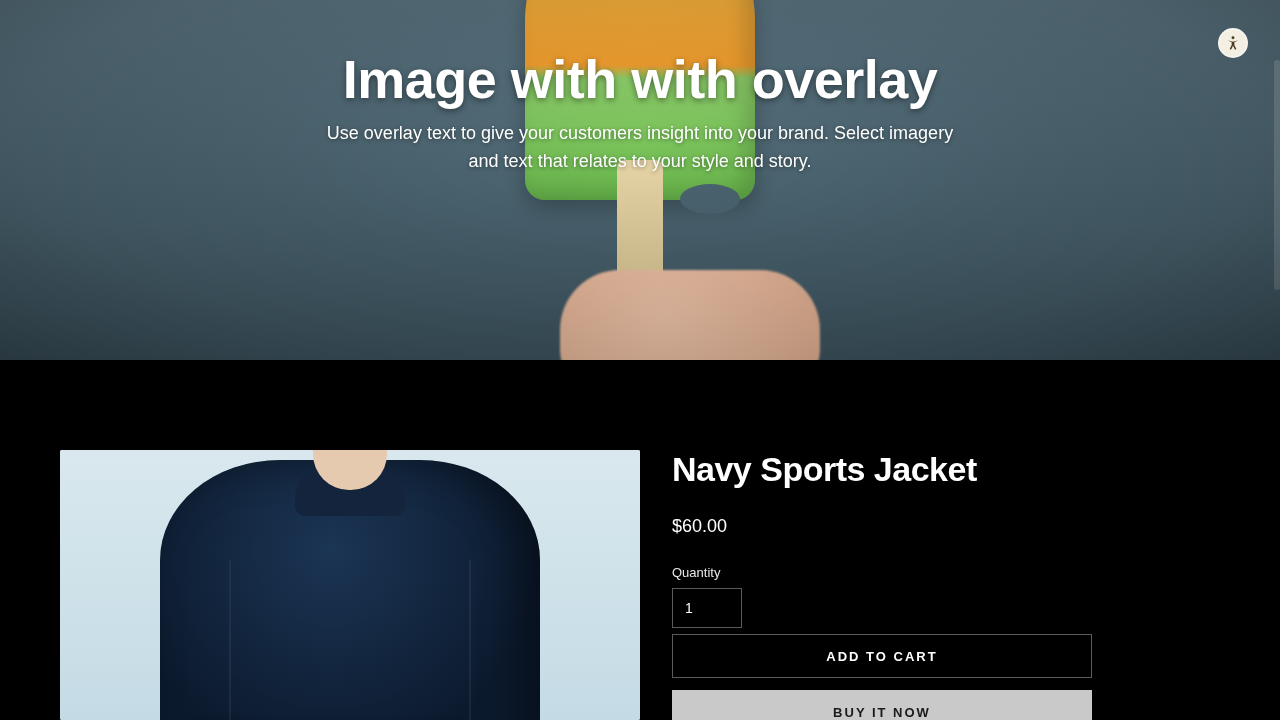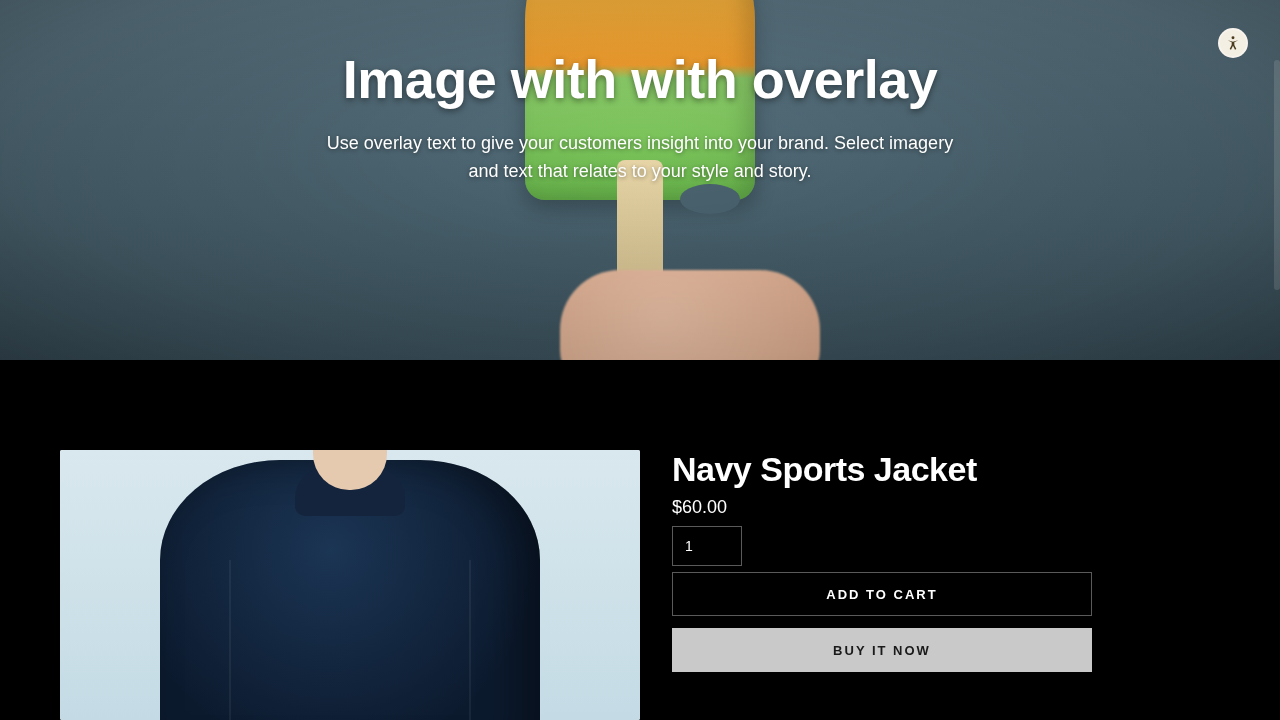--- a/index.html
+++ b/index.html
@@ -28,21 +28,21 @@
     position:absolute; inset:0; z-index:5;
     display:flex; flex-direction:column; align-items:center;
     padding-top:48px;
     text-align:center;
   }
   .hero-title{
     color:#fff; font-weight:700; font-size:54px; letter-spacing:-0.5px;
     text-shadow:0 2px 6px rgba(0,0,0,.45);
   }
   .hero-sub{
-    margin-top:20px; color:#fff; font-size:18px; line-height:1.55; max-width:640px;
+    margin-top:10px; color:#fff; font-size:18px; line-height:1.55; max-width:640px;
     text-shadow:0 1px 4px rgba(0,0,0,.45);
   }
   .accessibility-badge{
     position:absolute; top:28px; right:32px; z-index:6;
     width:30px; height:30px; border-radius:50%; background:#f4efe3;
     border:2px solid rgba(255,255,255,.35);
     display:flex; align-items:center; justify-content:center;
     cursor:pointer;
   }
   .accessibility-badge svg{width:16px;height:16px;display:block;}
@@ -63,21 +63,21 @@
     border-radius:120px 120px 20px 20px / 100px 100px 20px 20px;
     box-shadow:inset -20px 0 40px rgba(0,0,0,.4);}
   .jkt-collar{position:absolute;left:50%;transform:translateX(-50%);top:18px;width:110px;height:48px;background:#14243d;border-radius:30px 30px 10px 10px;}
   .jkt-neck{position:absolute;left:50%;transform:translateX(-50%);top:0;width:74px;height:40px;background:#e6cab0;border-radius:0 0 36px 36px;}
   .jkt-seamL{position:absolute;left:50%;transform:translateX(-50%) translateX(-120px);top:110px;width:2px;height:160px;background:rgba(255,255,255,.06);}
   .jkt-seamR{position:absolute;left:50%;transform:translateX(-50%) translateX(120px);top:110px;width:2px;height:160px;background:rgba(255,255,255,.06);}
 
   .product-info{width:420px;}
   .product-title{font-size:34px;font-weight:700;letter-spacing:-0.5px;}
   .product-vendor{margin-top:10px;font-size:15px;letter-spacing:1.2px;color:#cfcfcf;}
-  .product-price{margin-top:8px;font-size:18px;}
+  .product-price{margin-top:27px;font-size:18px;}
   .qty-label{margin-top:28px;font-size:13px;color:#e8e8e8;}
   .qty-input{
     margin-top:8px;width:70px;height:40px;background:#000;border:1px solid #5a5a5a;
     color:#fff;padding:0 12px;font-size:14px;
   }
   .btn{
     display:block;width:100%;height:44px;margin-top:6px;
     font-size:13px;letter-spacing:2px;font-weight:600;cursor:pointer;
   }
   .btn-outline{background:#000;color:#fff;border:1px solid #5a5a5a;}
@@ -120,20 +120,21 @@
       <div class="jkt-collar"></div>
       <div class="jkt-neck"></div>
       <div class="jkt-seamL"></div>
       <div class="jkt-seamR"></div>
     </div>
 
     <div class="product-info">
       <h2 class="product-title">Navy Sports Jacket</h2>
       <div class="product-price">$60.00</div>
 
+      <div class="qty-label">Quantity</div>
       <input class="qty-input" type="text" value="1" style="">
 
       <button class="btn btn-outline">ADD TO CART</button>
       <button class="btn btn-solid">BUY IT NOW</button>
     </div>
 
   </div>
 </section>
 
 </body></html>

